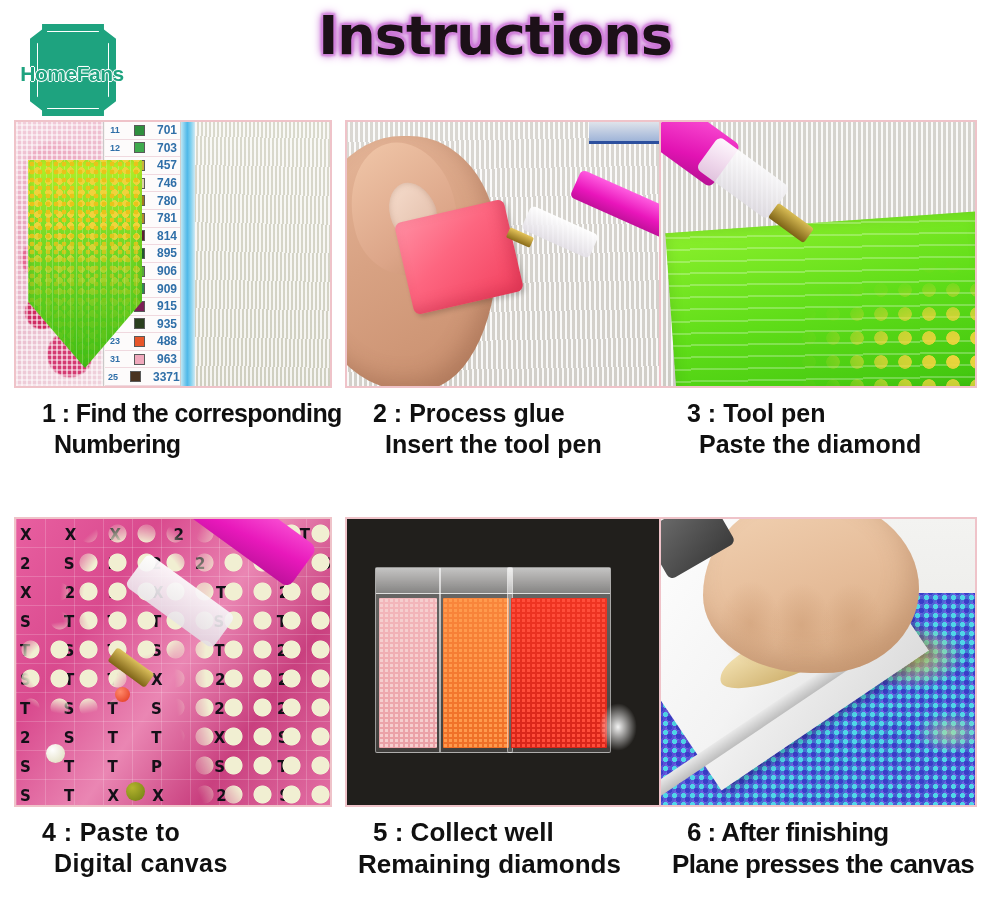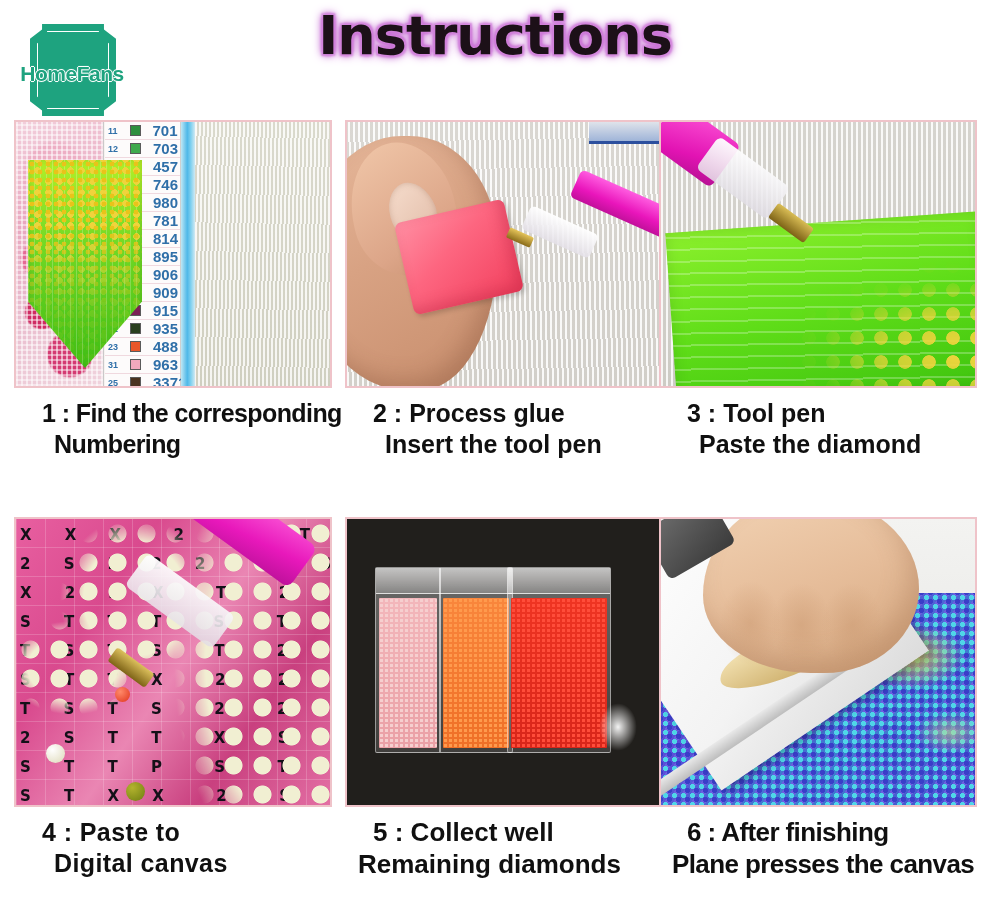--- a/index.html
+++ b/index.html
@@ -118,21 +118,21 @@
     font-family: "Liberation Sans", sans-serif;
   }
   .chart-idx {
     width: 18px; text-align: center;
     font-size: 9px; font-weight: bold; color: #2f6fa8;
   }
   .chart-sw {
     width: 11px; height: 11px; border: 1px solid #5a5a5a; flex: 0 0 auto;
   }
   .chart-code {
-    font-size: 15px; font-weight: bold; color: #2f6fa8;
+    font-size: 12px; font-weight: bold; color: #2f6fa8;
   }
   .p1-strip {
     position: absolute; left: 165px; top: 0; width: 14px; height: 100%;
     background: linear-gradient(90deg, #bfe7f5, #4fb8e8 45%, #7fd0ef 70%, #cfe9f3);
   }
   .p1-desk {
     position: absolute; left: 179px; top: 0; right: 0; height: 100%;
     background:
       repeating-linear-gradient(92deg, rgba(255,255,255,.75) 0 2px, rgba(190,190,175,.35) 2px 4px),
       linear-gradient(180deg, #e9e8dd, #d9d8c9);
@@ -459,21 +459,21 @@
               <span class="chart-code">457</span>
             </div>
             <div class="chart-row">
               <span class="chart-idx">14</span>
               <span class="chart-sw" style="background: rgb(222, 212, 166);"></span>
               <span class="chart-code">746</span>
             </div>
             <div class="chart-row">
               <span class="chart-idx">15</span>
               <span class="chart-sw" style="background: rgb(160, 122, 34);"></span>
-              <span class="chart-code">980</span>
+              <span class="chart-code">780</span>
             </div>
             <div class="chart-row">
               <span class="chart-idx">16</span>
               <span class="chart-sw" style="background: rgb(176, 138, 44);"></span>
               <span class="chart-code">781</span>
             </div>
             <div class="chart-row">
               <span class="chart-idx">17</span>
               <span class="chart-sw" style="background: rgb(92, 32, 48);"></span>
               <span class="chart-code">814</span>

